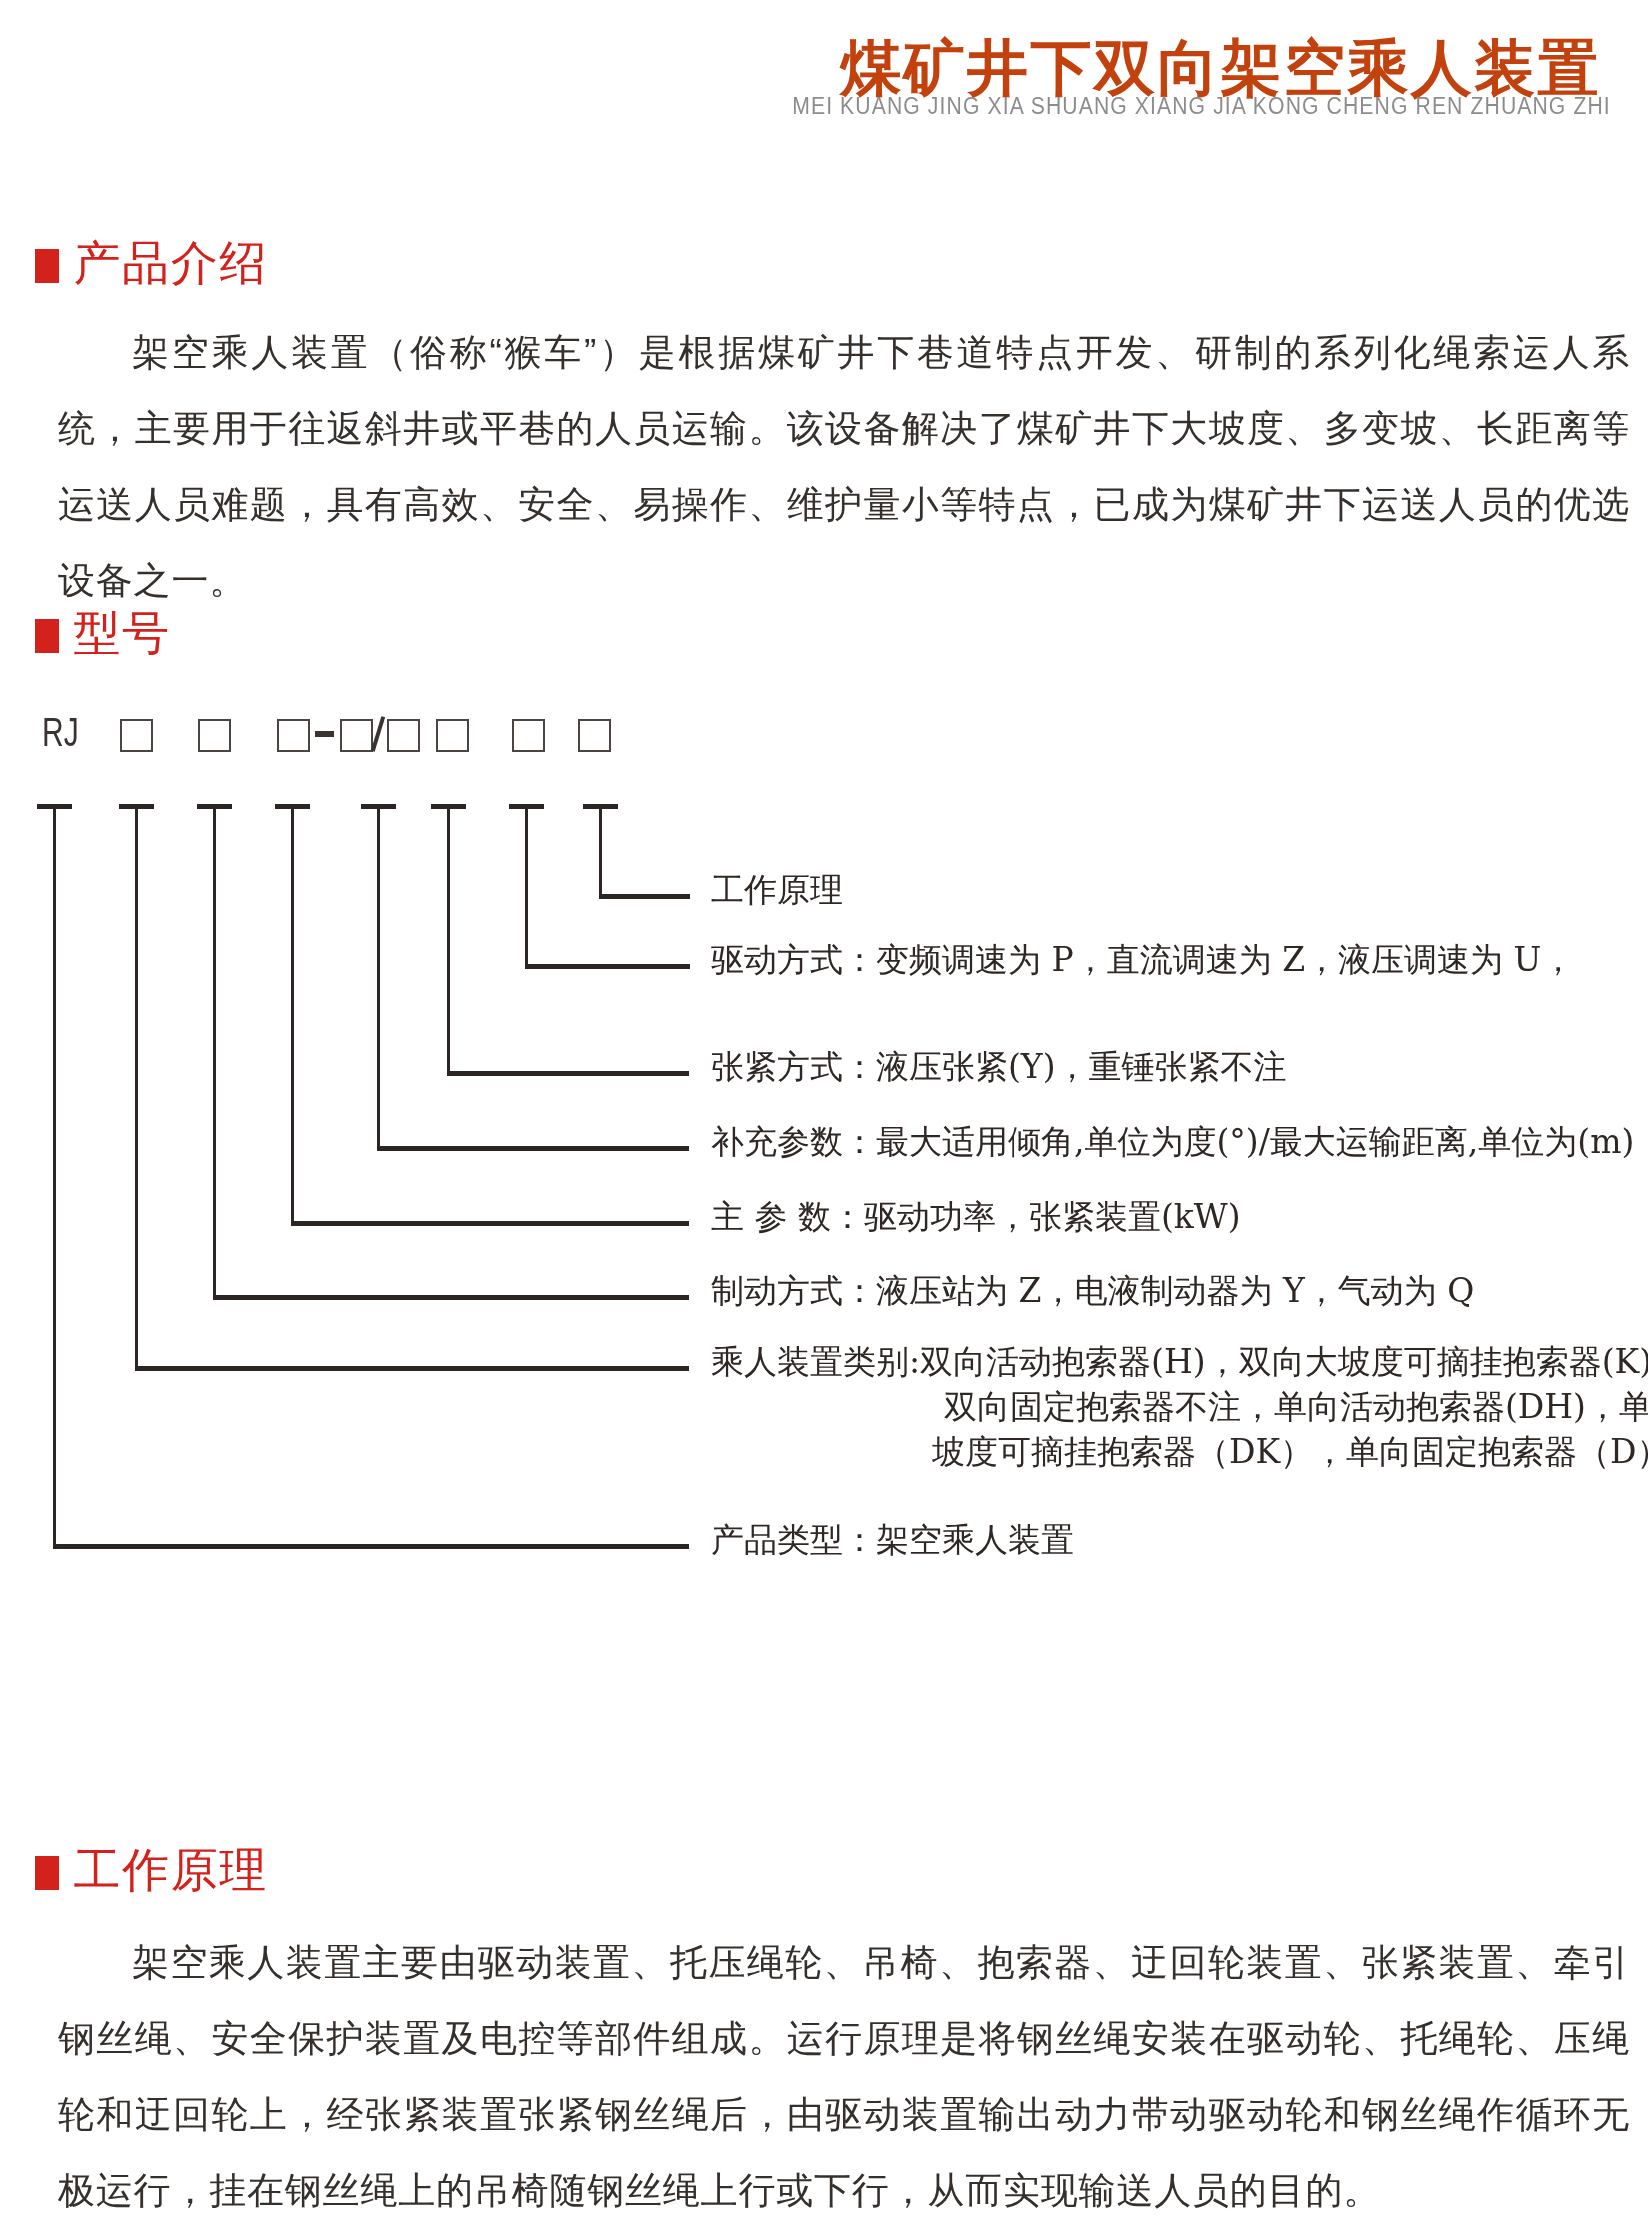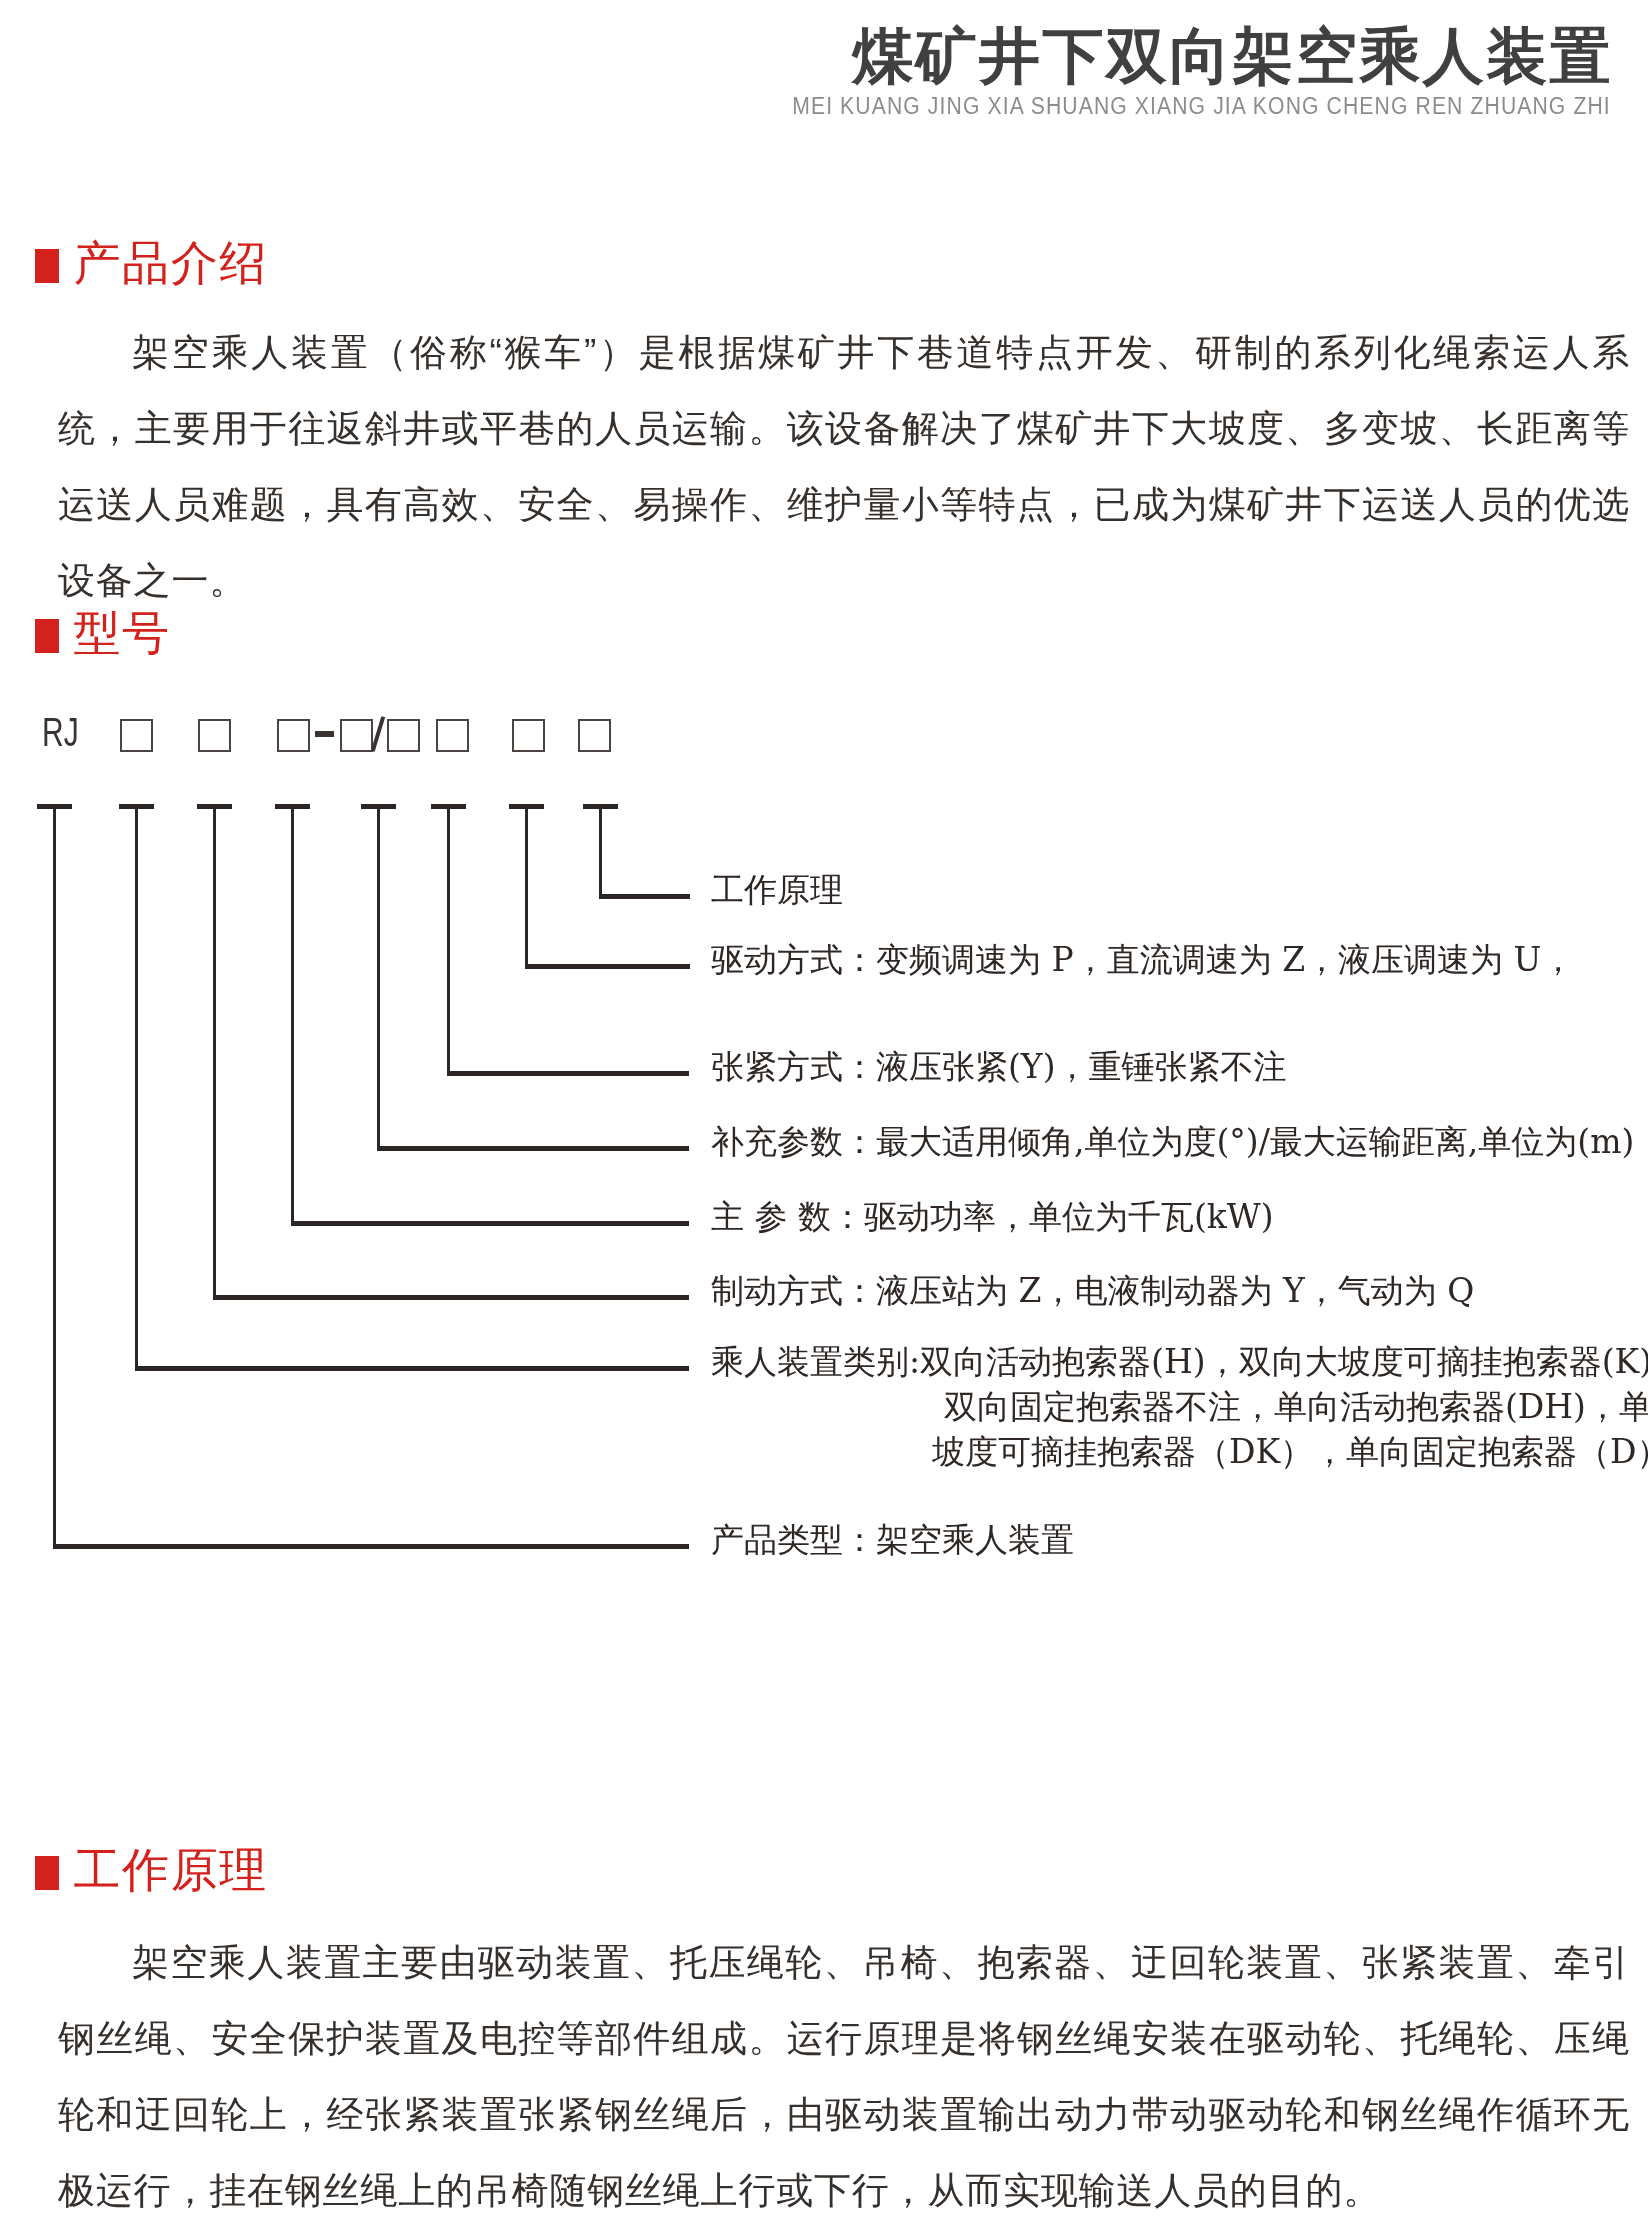--- a/index.html
+++ b/index.html
@@ -11,23 +11,23 @@
   .page{
     position:relative;
     width:1648px;height:2216px;
     background:#ffffff;
     overflow:hidden;
     font-family:"Liberation Sans",sans-serif;
     color:var(--ink);
   }
   
   .title{
-    position:absolute;right:35px;top:16px;margin:0;
+    position:absolute;right:35px;top:16px;margin:12px;
     font-size:61px;font-weight:700;letter-spacing:2.4px;
-    color:#404040;white-space:nowrap;
+    color:#c2410c;white-space:nowrap;
   }
   .pinyin{
     position:absolute;right:37px;top:93px;
     font-size:23px;letter-spacing:1.2px;color:#8c8c8c;
     white-space:nowrap;transform:scaleX(.92);transform-origin:100% 50%;
   }
   
   .sec-head{position:absolute;left:35px;display:flex;align-items:flex-start;gap:14.5px;}
   .bullet{width:24px;height:34px;background:var(--red);margin-top:12px;flex:0 0 auto;}
   .sec-title{font-size:47px;font-weight:400;color:var(--red);letter-spacing:1.6px;line-height:1.1;white-space:nowrap;}
@@ -107,21 +107,21 @@
   <div class="branch" style="left:291px; top:806px; width:395px; height:415px"></div>
   <div class="branch" style="left:377px; top:806px; width:309px; height:340px"></div>
   <div class="branch" style="left:447px; top:806px; width:239px; height:265px"></div>
   <div class="branch" style="left:525px; top:806px; width:162px; height:158px"></div>
   <div class="branch" style="left:599px; top:806px; width:88px; height:88px"></div>
 
   <div class="dlabel" style="top:870px">工作原理</div>
   <div class="dlabel" style="top:940px">驱动方式：变频调速为 P，直流调速为 Z，液压调速为 U，</div>
   <div class="dlabel" style="top:1047px">张紧方式：液压张紧(Y)，重锤张紧不注</div>
   <div class="dlabel" style="top:1122px">补充参数：最大适用倾角,单位为度(°)/最大运输距离,单位为(m)</div>
-  <div class="dlabel" style="top:1197px">主 参 数：驱动功率，单位为千瓦(kW)</div>
+  <div class="dlabel" style="top:1197px">主 参 数：驱动功率，张紧装置(kW)</div>
   <div class="dlabel" style="top:1271px">制动方式：液压站为 Z，电液制动器为 Y，气动为 Q</div>
   <div class="dlabel" style="top:1342px">乘人装置类别:双向活动抱索器(H)，双向大坡度可摘挂抱索器(K)，</div>
   <div class="dlabel" style="left:944px;top:1387px">双向固定抱索器不注，单向活动抱索器(DH)，单向大</div>
   <div class="dlabel" style="left:932px;top:1432px">坡度可摘挂抱索器（DK），单向固定抱索器（D）</div>
   <div class="dlabel" style="top:1520px">产品类型：架空乘人装置</div>
 
 
   <div class="sec-head" style="top:1844px">
     <span class="bullet"></span>
     <span class="sec-title">工作原理</span>

